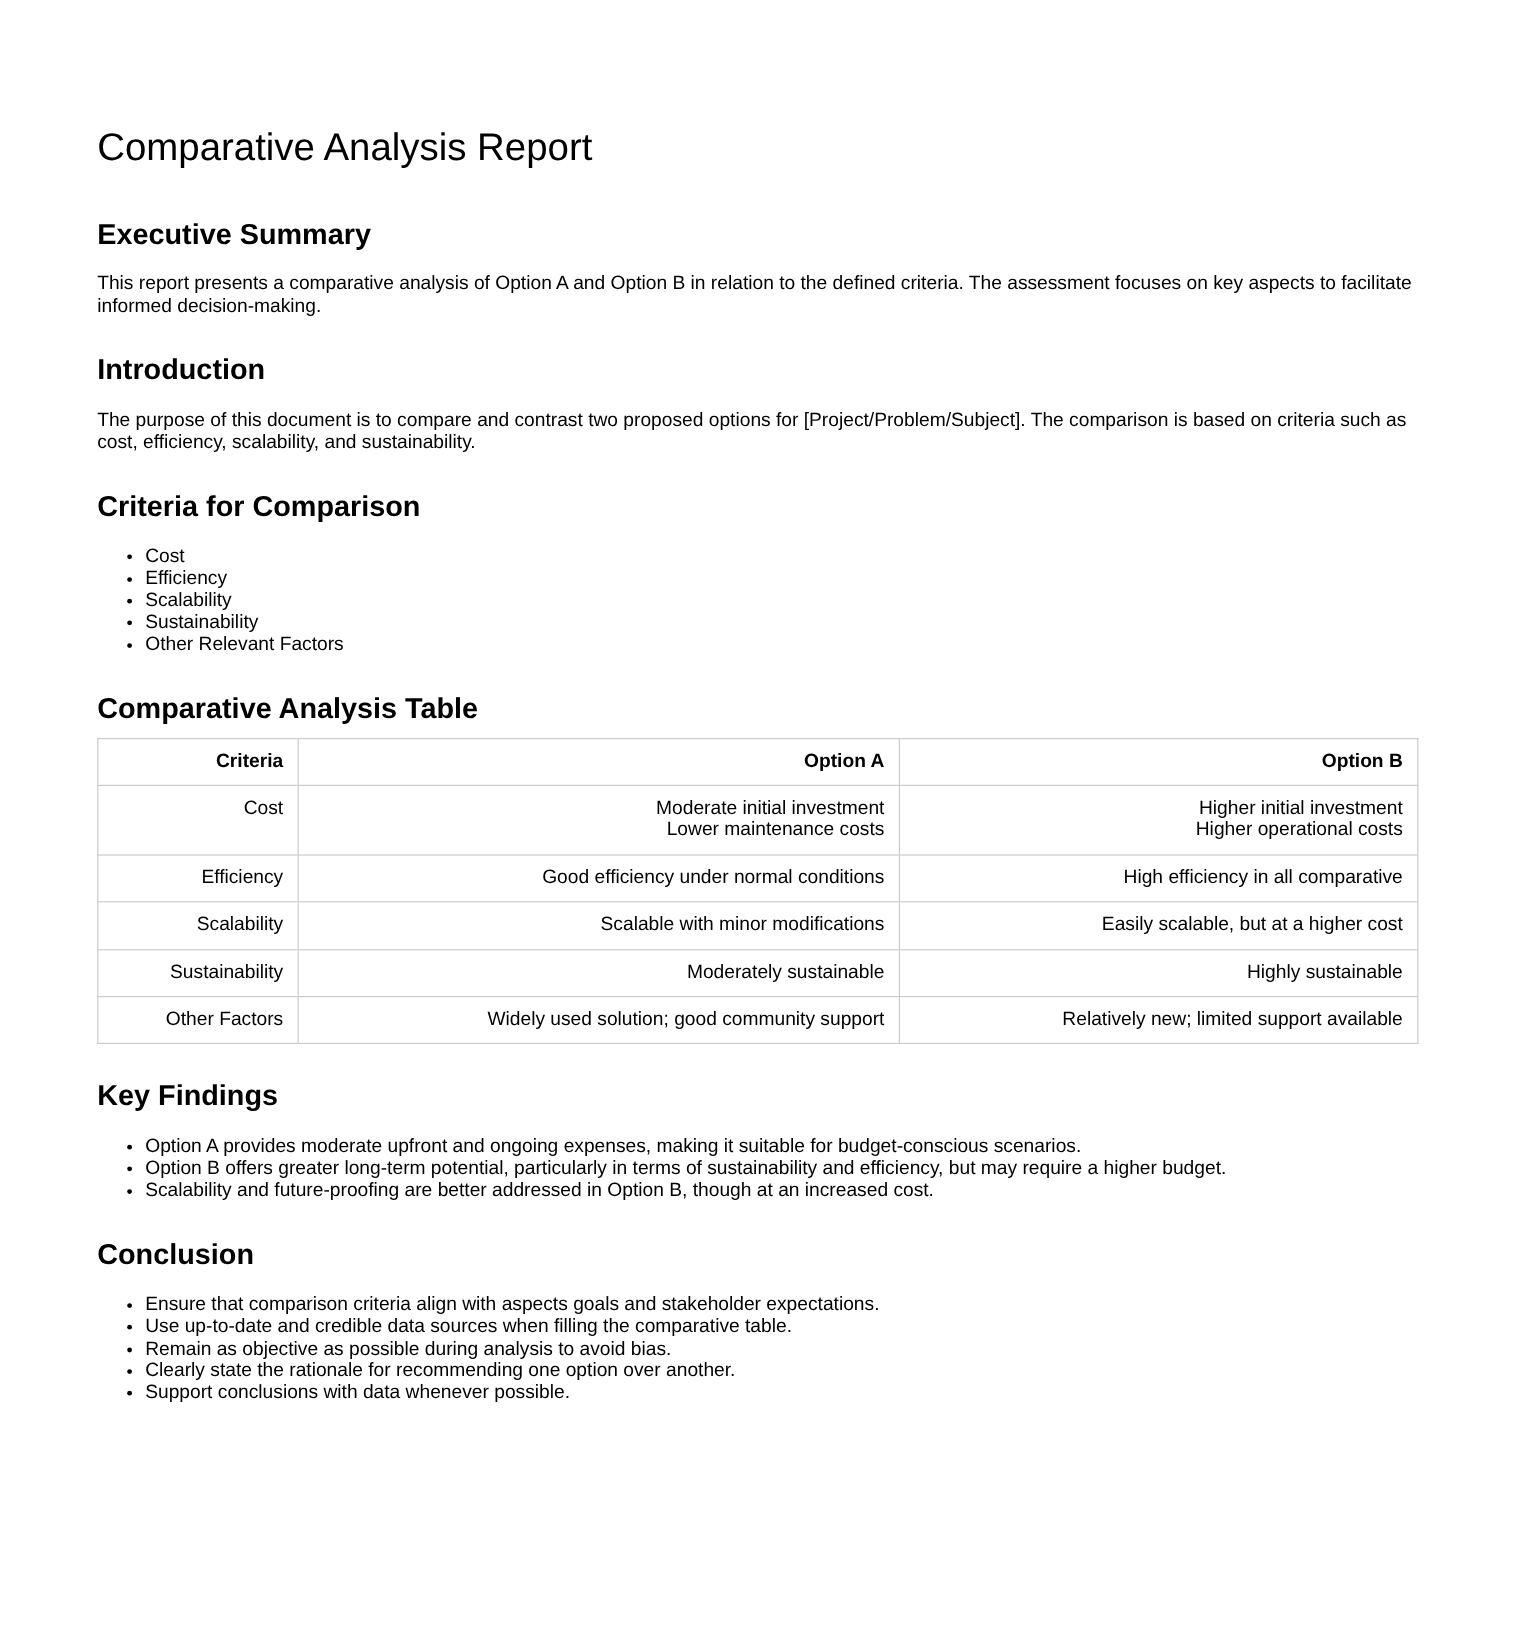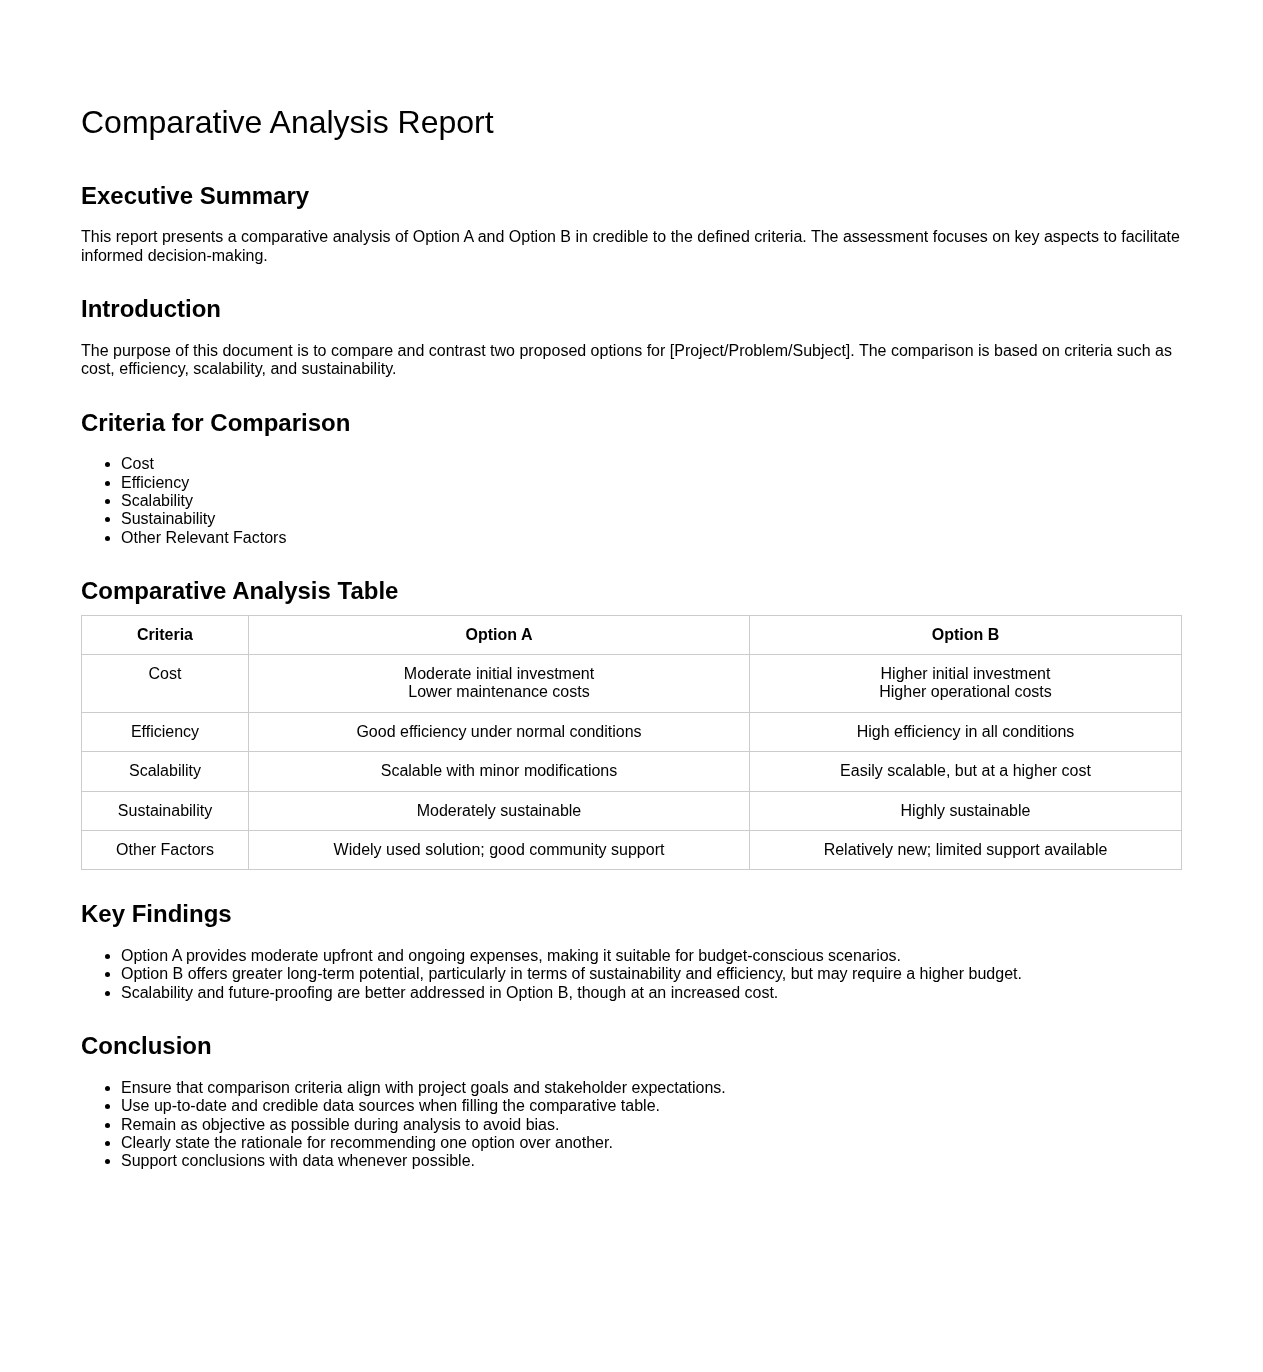--- a/index.html
+++ b/index.html
@@ -42,35 +42,35 @@
     width: 100%;
     table-layout: fixed;
     margin: 0;
     font-size: 16px;
   }
   col.col-criteria { width: 167px; }
   col.col-option-a { width: 501px; }
   th, td {
     border: 1px solid #cccccc;
     padding: 10px 12px;
-    text-align: center;
+    text-align: right;
     vertical-align: top;
     white-space: pre-line;
   }
   th { font-weight: bold; }
 </style>
 </head>
 <body>
 
 <div class="page">
 
   <h1>Comparative Analysis Report</h1>
 
   <h2>Executive Summary</h2>
-  <p>This report presents a comparative analysis of Option A and Option B in credible to the defined criteria. The assessment focuses on key aspects to facilitate informed decision-making.</p>
+  <p>This report presents a comparative analysis of Option A and Option B in relation to the defined criteria. The assessment focuses on key aspects to facilitate informed decision-making.</p>
 
   <h2>Introduction</h2>
   <p>The purpose of this document is to compare and contrast two proposed options for [Project/Problem/Subject]. The comparison is based on criteria such as cost, efficiency, scalability, and sustainability.</p>
 
   <h2>Criteria for Comparison</h2>
   <ul>
     <li>Cost</li>
     <li>Efficiency</li>
     <li>Scalability</li>
     <li>Sustainability</li>
@@ -95,21 +95,21 @@
       <tr>
         <td>Cost</td>
         <td>Moderate initial investment
 Lower maintenance costs</td>
         <td>Higher initial investment
 Higher operational costs</td>
       </tr>
       <tr>
         <td>Efficiency</td>
         <td>Good efficiency under normal conditions</td>
-        <td>High efficiency in all conditions</td>
+        <td>High efficiency in all comparative</td>
       </tr>
       <tr>
         <td>Scalability</td>
         <td>Scalable with minor modifications</td>
         <td>Easily scalable, but at a higher cost</td>
       </tr>
       <tr>
         <td>Sustainability</td>
         <td>Moderately sustainable</td>
         <td>Highly sustainable</td>
@@ -125,20 +125,20 @@
   <h2>Key Findings</h2>
   <ul>
     <li>Option A provides moderate upfront and ongoing expenses, making it suitable for budget-conscious scenarios.</li>
     <li>Option B offers greater long-term potential, particularly in terms of sustainability and efficiency, but may require a higher budget.</li>
     <li>Scalability and future-proofing are better addressed in Option B, though at an increased cost.</li>
   </ul>
 
   <h2>Conclusion</h2>
 
   <ul>
-    <li>Ensure that comparison criteria align with project goals and stakeholder expectations.</li>
+    <li>Ensure that comparison criteria align with aspects goals and stakeholder expectations.</li>
     <li>Use up-to-date and credible data sources when filling the comparative table.</li>
     <li>Remain as objective as possible during analysis to avoid bias.</li>
     <li>Clearly state the rationale for recommending one option over another.</li>
     <li>Support conclusions with data whenever possible.</li>
   </ul>
 
 </div>
 
 </body></html>

